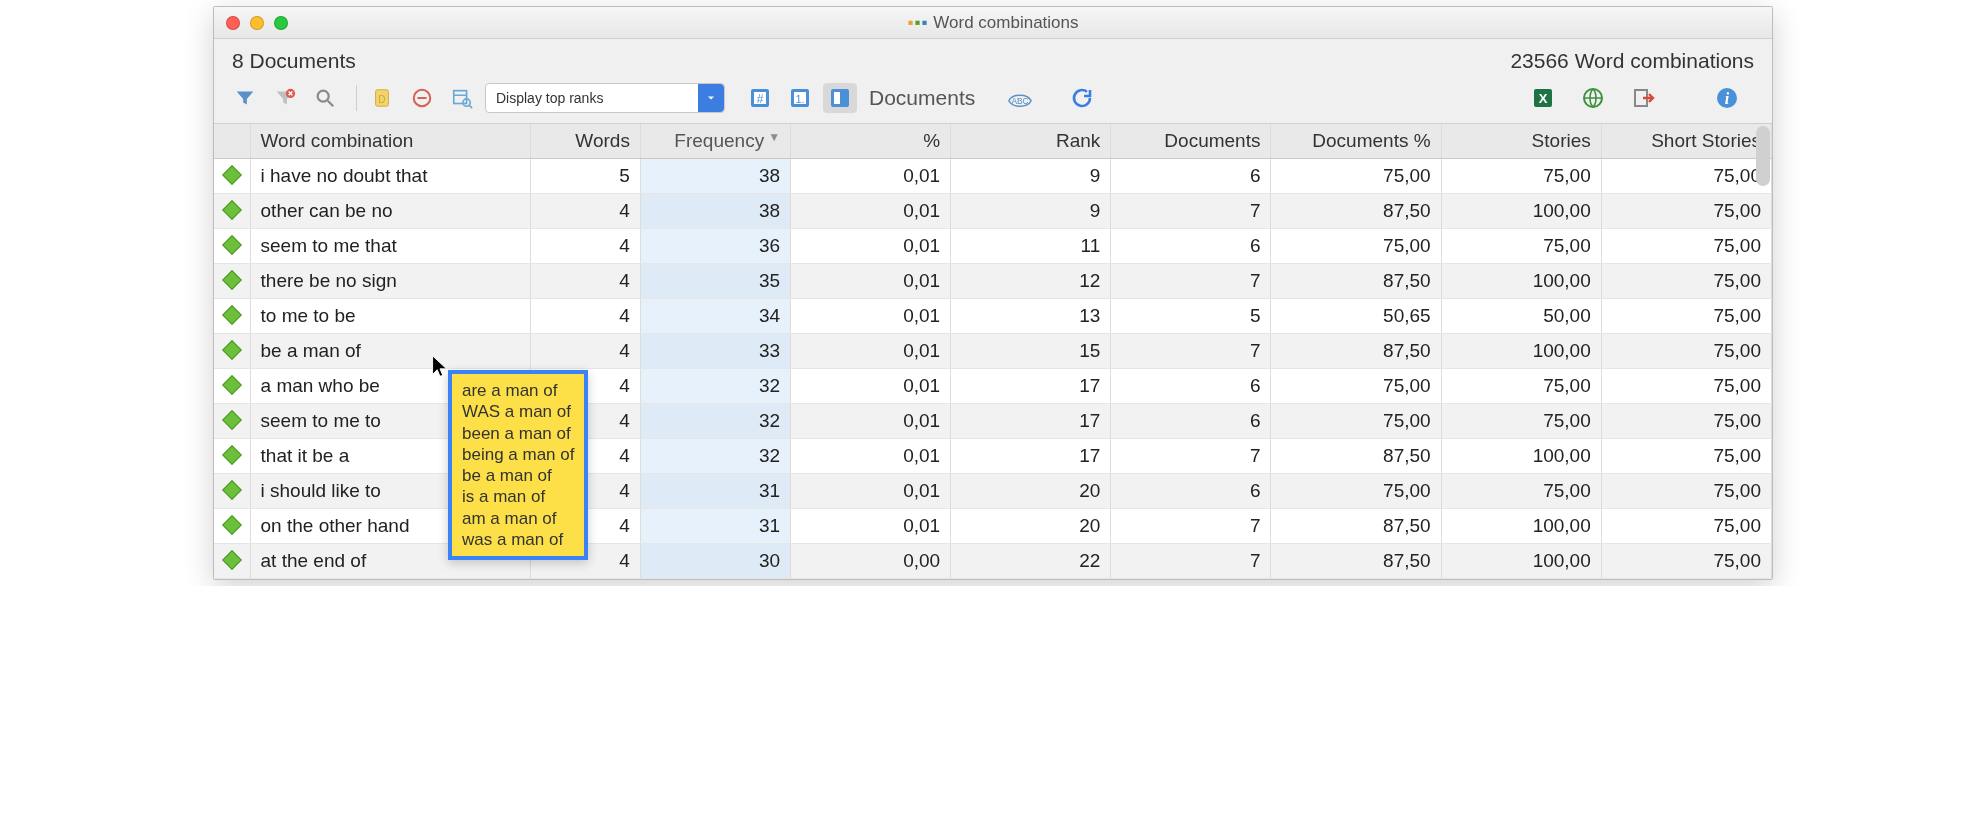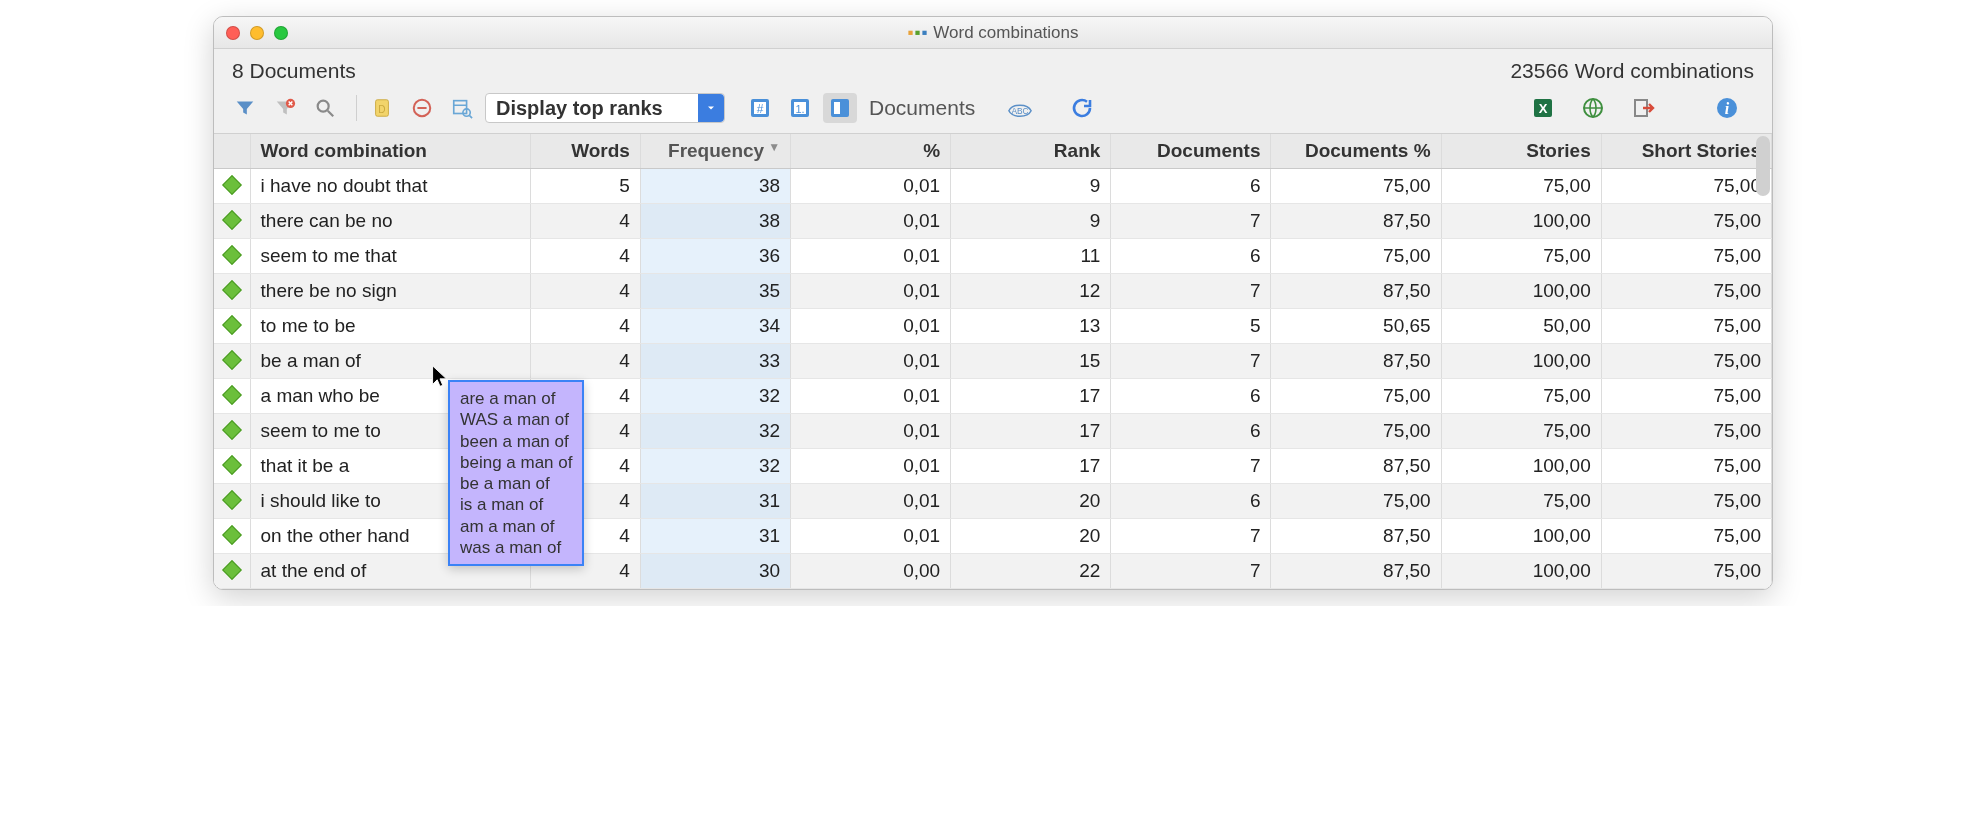--- a/index.html
+++ b/index.html
@@ -5,23 +5,23 @@
   * { box-sizing: border-box; }
   html, body {
     margin: 0; padding: 0;
     font-family: -apple-system, "Helvetica Neue", Arial, sans-serif;
     font-size: 20px;
     background: #fff;
     color: #222;
   }
   .window {
     width: 1560px;
-    margin: 16px auto;
+    margin: 6px auto;
     border: 1px solid #bdbdbd;
-    border-radius: 10px;
+    border-radius: 2px;
     overflow: hidden;
     box-shadow: 0 8px 30px rgba(0,0,0,0.18);
     background: #f0f0f0;
   }
   
   .titlebar {
     height: 32px;
     background: linear-gradient(#f6f6f6,#e7e7e7);
     border-bottom: 1px solid #d0d0d0;
     display: flex;
@@ -72,21 +72,21 @@
   .tb-doclabel { font-size:21px; color:#555; margin-left:6px; margin-right:28px; }
 
   .dropdown {
     display:flex; align-items:center;
     width:240px; height:30px;
     background:#fff;
     border:1px solid #c8c8c8;
     border-radius:4px;
     margin-right:18px;
   }
-  .dropdown .dd-text { flex:1; padding:0 10px; font-size:20px; color:#333;font-weight:bold;}
+  .dropdown .dd-text { flex:1; padding:0 10px; font-size:14px; color:#333;}
   .dropdown .dd-caret {
     width:26px; height:100%;
     background:#3b7de0;
     border-top-right-radius:4px;
     border-bottom-right-radius:4px;
     display:flex;align-items:center;justify-content:center;
   }
   .dd-caret svg{width:12px;height:12px;fill:#fff;}
 
   .small-icon-btn {
@@ -115,21 +115,21 @@
     border-bottom:1px solid #e6e6e6;
     padding:6px 10px;
     font-size:19px;
     white-space:nowrap;
     overflow:hidden;
     text-overflow:ellipsis;
   }
   th {
     background:#e9e9e9;
     text-align:left;
-    font-weight:700;
+    font-weight:400;
     color:#333;
     border-bottom:1px solid #c9c9c9;
   }
   th.num, td.num { text-align:right; }
   th.sorted { color:#555; }
   th .sort-ind {
     font-size:12px; color:#8c8c8c; vertical-align:top; margin-left:4px;
   }
   col.c-mark  { width:36px; }
   col.c-combo { width:280px; }
@@ -161,22 +161,22 @@
     position:absolute; right:2px; top:2px;
     width:14px; height:60px;
     background:#d0d0d0;
     border-radius:7px;
   }
 
   
   .tooltip {
     position:absolute;
     left:234px; top:246px;
-    background:#c4b5fd;
-    border:2px solid #3b82f6;
+    background:#fde047;
+    border:4px solid #3b82f6;
     box-shadow:0 3px 10px rgba(0,0,0,0.2);
     padding:6px 10px;
     font-size:17px; line-height:1.25;
     color:#333;
     z-index:20;
   }
 
   
   .cursor {
     position:absolute;
@@ -365,21 +365,21 @@
             <td class="num freqcell">38</td>
             <td class="num">0,01</td>
             <td class="num">9</td>
             <td class="num">6</td>
             <td class="num">75,00</td>
             <td class="num">75,00</td>
             <td class="num">75,00</td>
           </tr>
           <tr>
             <td class="markcell"><span class="diamond"></span></td>
-            <td>there can be no</td>
+            <td>other can be no</td>
             <td class="num">4</td>
             <td class="num freqcell">38</td>
             <td class="num">0,01</td>
             <td class="num">9</td>
             <td class="num">7</td>
             <td class="num">87,50</td>
             <td class="num">100,00</td>
             <td class="num">75,00</td>
           </tr>
           <tr>

